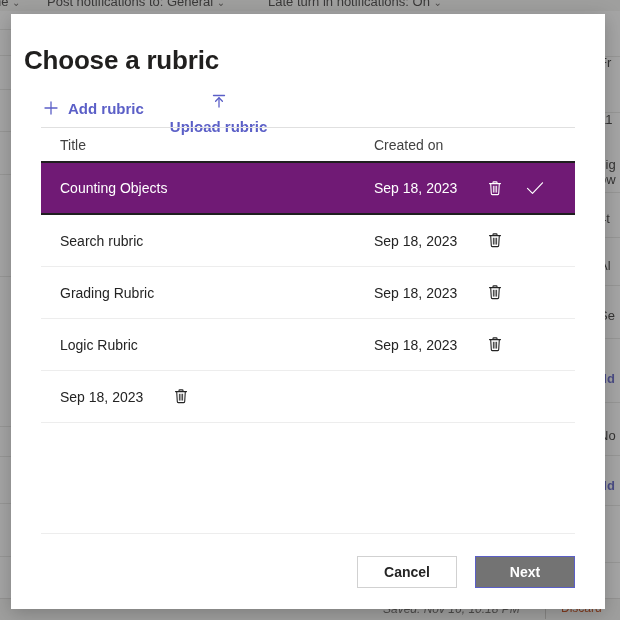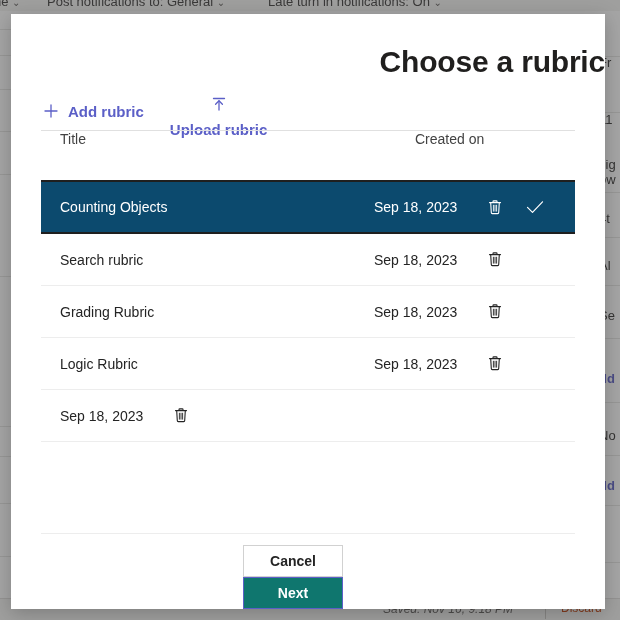--- a/index.html
+++ b/index.html
@@ -118,26 +118,25 @@
     top: 14px;
     width: 594px;
     height: 595px;
     background: #ffffff;
     box-shadow: 0 4px 18px rgba(0,0,0,0.22);
     display: flex;
     flex-direction: column;
   }
 
   .dlg-title {
-    margin: 31px 0 0 42px;
-    font-size: 30px;
+    margin: 31px 0 0 13px;
+    font-size: 26px;
     font-weight: bold;
     color: #201f1e;
     letter-spacing: -0.2px;
-    text-align: right;
   }
 
   
   .action-row {
     margin-top: 17px;
     padding: 0 30px;
     display: flex;
     height: 34px;
   }
   .link-btn {
@@ -189,44 +188,43 @@
   
   .table-area {
     margin: 0 30px;
     flex: 1 1 auto;
     display: flex;
     flex-direction: column;
     min-height: 0;
   }
   .thead {
     display: flex;
-    align-items: flex-start;
-    height: 50px;
+    align-items: center;
+    height: 34px;
     border-top: 1px solid #e0e0e0;
     padding-left: 19px;
     color: #424242;
     font-size: 14px;
-    gap: 41px;
   }
   .col-title { flex: 0 0 314px; }
   .col-date  { flex: 0 0 112px; }
   .col-acts  { flex: 1 1 auto; }
 
   .row {
     display: flex;
     align-items: center;
     height: 52px;
     padding-left: 19px;
     font-size: 14px;
     color: #242424;
     border-bottom: 1px solid #ededed;
     cursor: pointer;
   }
   .row.selected {
-    background: #0c4a6e;
+    background: #701a75;
     color: #ffffff;
     border-top: 2px solid #1f1f1f;
     border-bottom: 2px solid #1f1f1f;
     height: 54px;
     justify-content: space-between;
   }
   .row .acts {
     flex: 1 1 auto;
     display: flex;
     align-items: center;
@@ -244,41 +242,41 @@
   .table-filler { flex: 1 1 auto; }
   .table-endrule { border-top: 1px solid #ededed; height: 1px; }
 
   
   .footer {
     height: 75px;
     display: flex;
     align-items: center;
     justify-content: flex-end;
     padding-right: 30px;
-    flex-direction: column;
+    gap: 18px;
   }
   .btn {
     height: 32px;
     min-width: 100px;
     padding: 0 16px;
     font-size: 14px;
     font-weight: bold;
     font-family: "Liberation Sans", sans-serif;
     cursor: pointer;
     display: flex;
     align-items: center;
     justify-content: center;
   }
   .btn-secondary {
     background: #ffffff;
     color: #242424;
     border: 1px solid #d1d1d1;
   }
   .btn-primary {
-    background: #0f766e;
+    background: #737373;
     color: #ffffff;
     border: 1px solid #5b5fc7;
   }
 </style>
 </head>
 <body>
 
 <div id="root">
 
   <div class="bg-layer">
@@ -329,21 +327,21 @@
       <span class="frag" style="top:161px">ow</span>
       <span class="frag" style="top:200px">4t</span>
       <span class="frag" style="top:247px">Al</span>
       <span class="frag" style="top:297px">Se</span>
       <span class="frag accent" style="top:360px">dd</span>
       <span class="frag" style="top:417px">No</span>
       <span class="frag accent" style="top:467px">dd</span>
     </div>
 
     <div class="bg-bottom">
-      <span class="saved">Saved: Nov 16, 9:18 PM</span>
+      <span class="saved">Saved: Nov 16, 10:18 PM</span>
       <span class="vsep"></span>
       <span class="discard">Discard</span>
     </div>
   </div>
 
   <div class="overlay"></div>
 
   <div class="dialog">
 
     <h1 class="dlg-title">Choose a rubric</h1>

